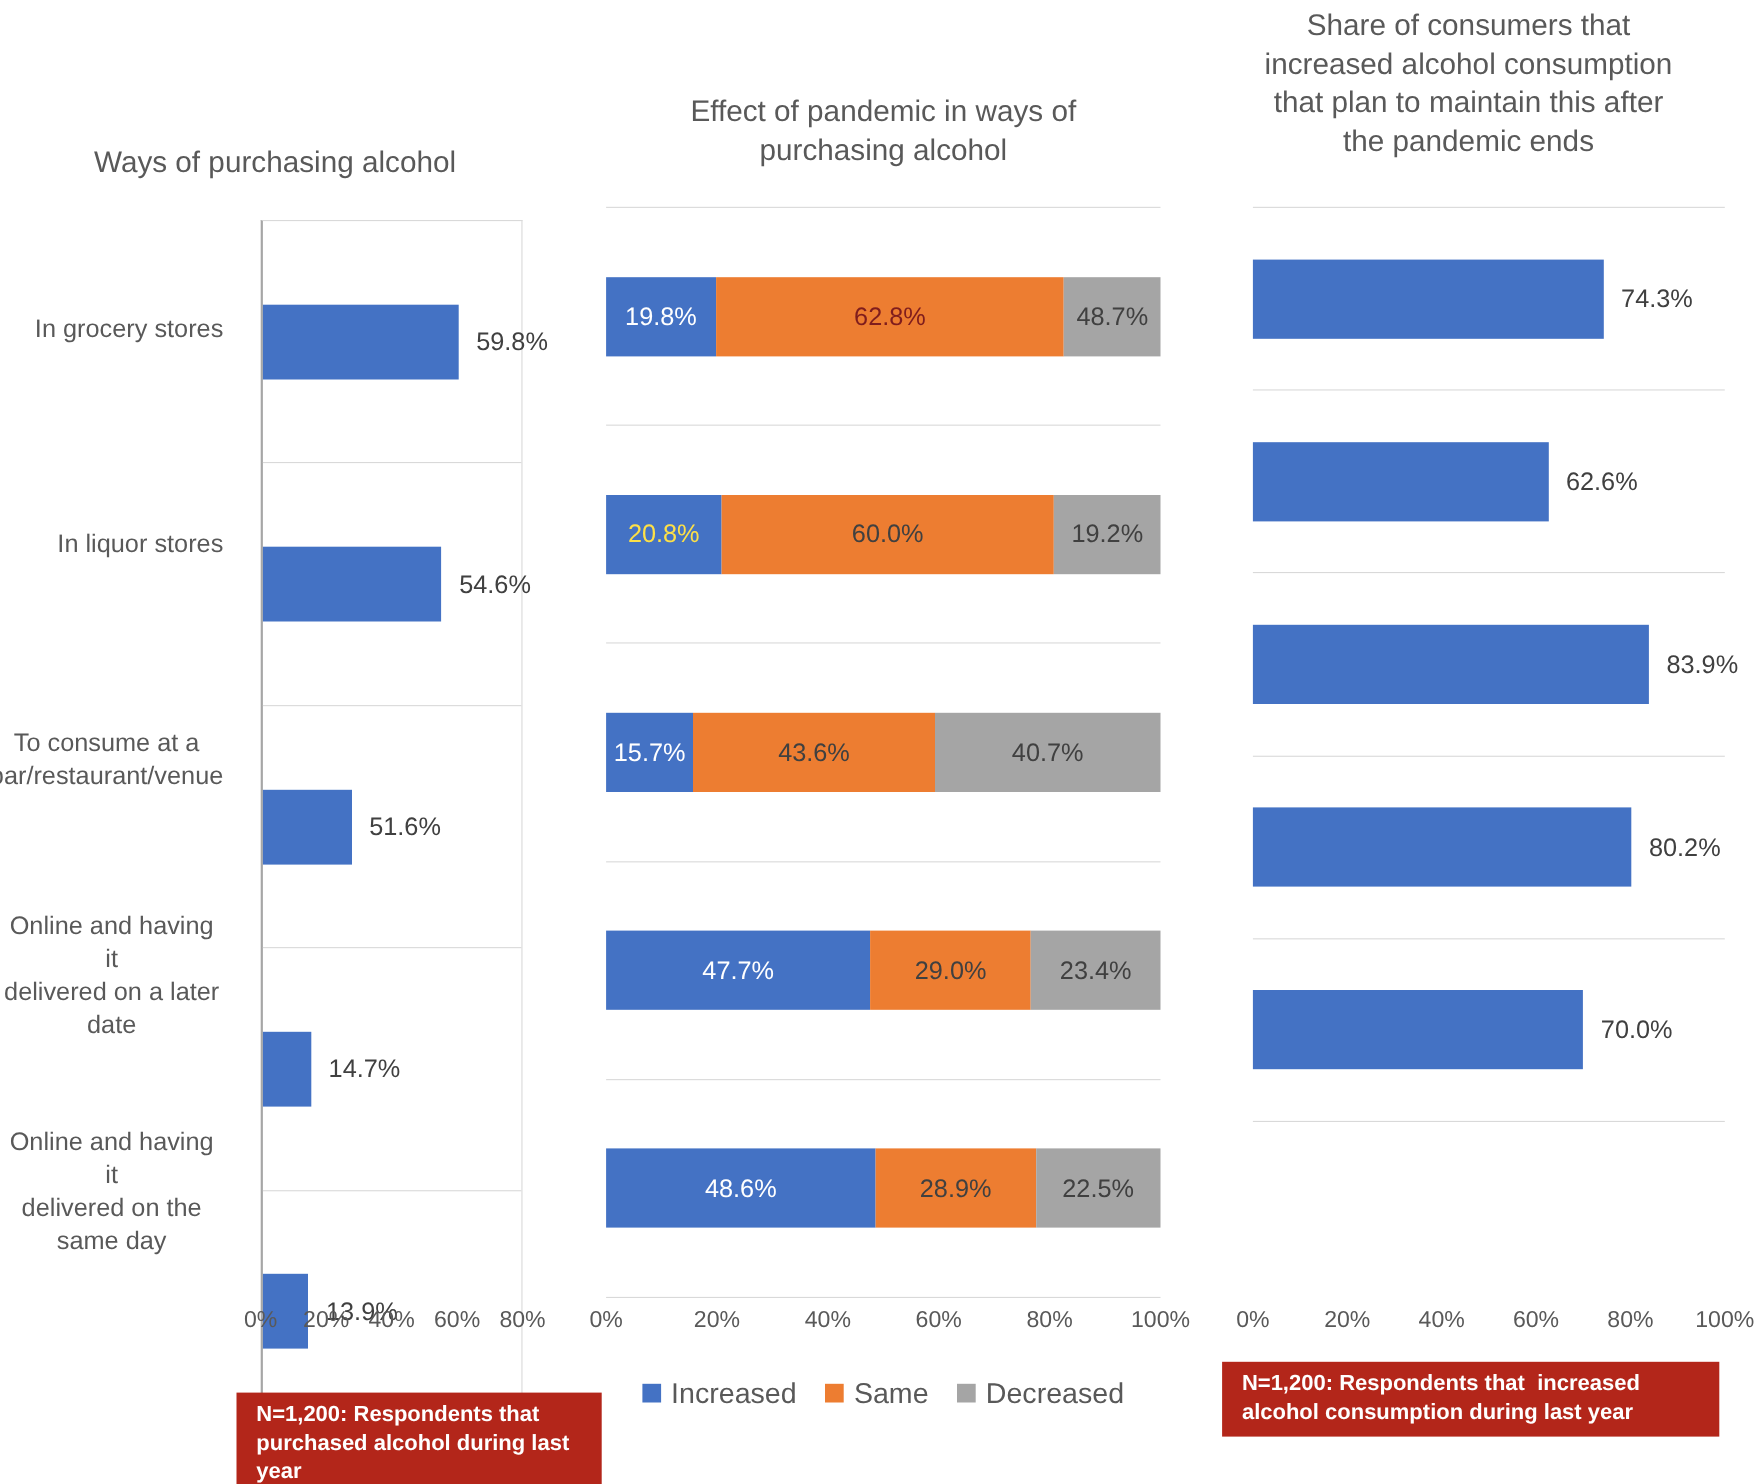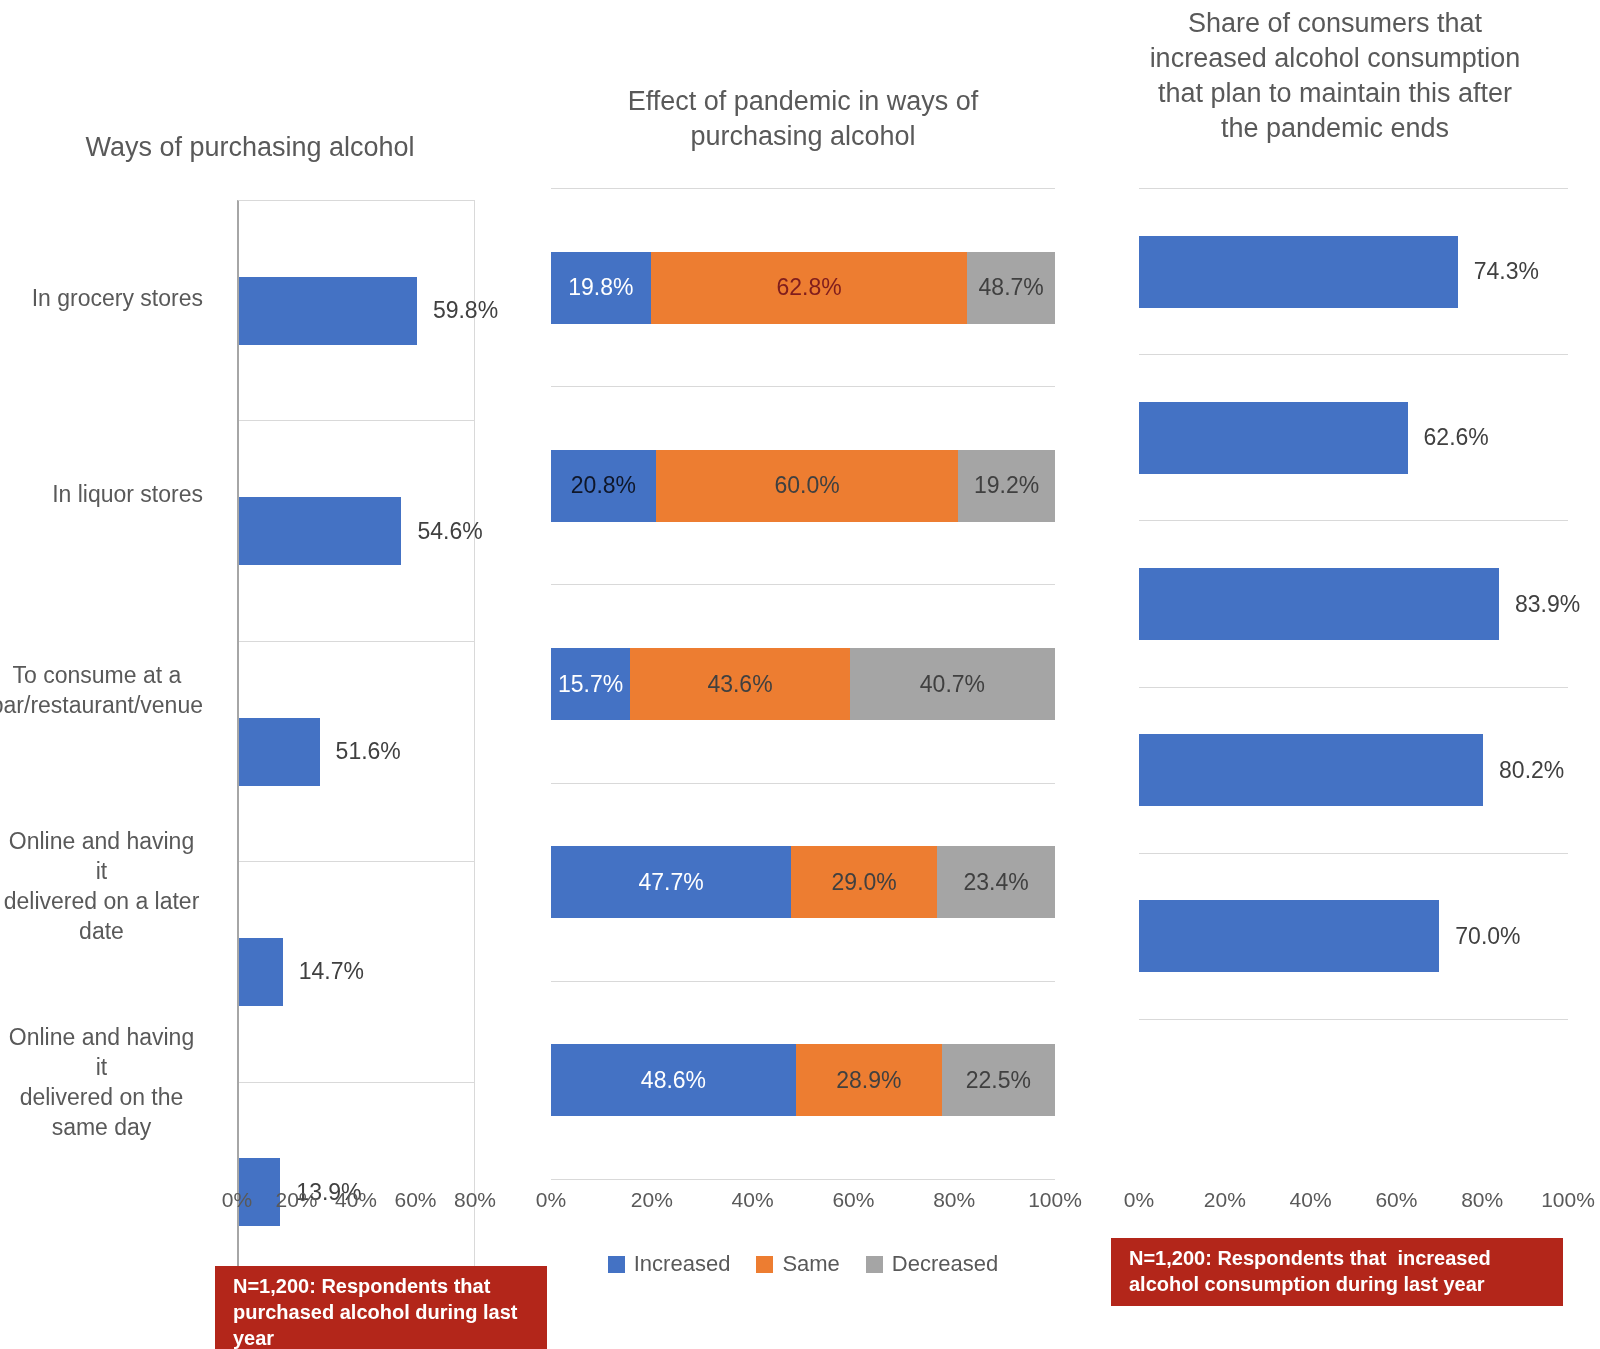--- a/index.html
+++ b/index.html
@@ -36,21 +36,21 @@
 
   .axis { position:absolute; top:1188px; height:32px; }
   #left-axis  { left:237px;  width:238px; }
   #mid-axis   { left:551px;  width:504px; }
   #right-axis { left:1139px; width:429px; }
   .tick { position:absolute; transform:translateX(-50%); font-size:21px; color:#595959; white-space:nowrap; top:0; }
 
   #legend { position:absolute; left:551px; top:1251px; width:504px; display:flex; justify-content:center; gap:26px; }
   .legend-item { display:flex; align-items:center; gap:9px; }
   .legend-swatch { width:17px; height:17px; display:inline-block; }
-  .legend-label { font-size:22px; color:#595959; }
+  .legend-label { font-size:26px; color:#595959; }
 
   .footnote { position:absolute; background:#B3261A; color:#ffffff; font-weight:700;
               font-size:20px; line-height:26px; padding:7px 12px 9px 18px; }
   .footnote div { white-space:pre-wrap; }
   #footnote-left  { left:215px;  top:1266px; width:332px; }
   #footnote-right { left:1111px; top:1238px; width:452px; }
 </style>
 </head>
 <body>
 
@@ -125,21 +125,21 @@
   <div id="mid-plot">
       <div class="bar-row">
         <div class="stack">
           <div class="seg" style="flex-grow: 19.8; flex-basis: 0px; background: rgb(68, 114, 196); color: rgb(255, 255, 255);">19.8%</div>
           <div class="seg" style="flex-grow: 62.8; flex-basis: 0px; background: rgb(237, 125, 49); color: #7f1d1d;">62.8%</div>
           <div class="seg" style="flex-grow: 17.4; flex-basis: 0px; background: rgb(165, 165, 165); color: rgb(64, 64, 64);">48.7%</div>
         </div>
       </div>
       <div class="bar-row">
         <div class="stack">
-          <div class="seg" style="flex-grow: 20.8; flex-basis: 0px; background: rgb(68, 114, 196); color: #0f172a;">20.8%</div>
+          <div class="seg" style="flex-grow: 20.8; flex-basis: 0px; background: rgb(68, 114, 196); color: #fde047;">20.8%</div>
           <div class="seg" style="flex-grow: 60; flex-basis: 0px; background: rgb(237, 125, 49); color: rgb(64, 64, 64);">60.0%</div>
           <div class="seg" style="flex-grow: 19.2; flex-basis: 0px; background: rgb(165, 165, 165); color: rgb(64, 64, 64);">19.2%</div>
         </div>
       </div>
       <div class="bar-row">
         <div class="stack">
           <div class="seg" style="flex-grow: 15.7; flex-basis: 0px; background: rgb(68, 114, 196); color: rgb(255, 255, 255);">15.7%</div>
           <div class="seg" style="flex-grow: 43.6; flex-basis: 0px; background: rgb(237, 125, 49); color: rgb(64, 64, 64);">43.6%</div>
           <div class="seg" style="flex-grow: 40.7; flex-basis: 0px; background: rgb(165, 165, 165); color: rgb(64, 64, 64);">40.7%</div>
         </div>

